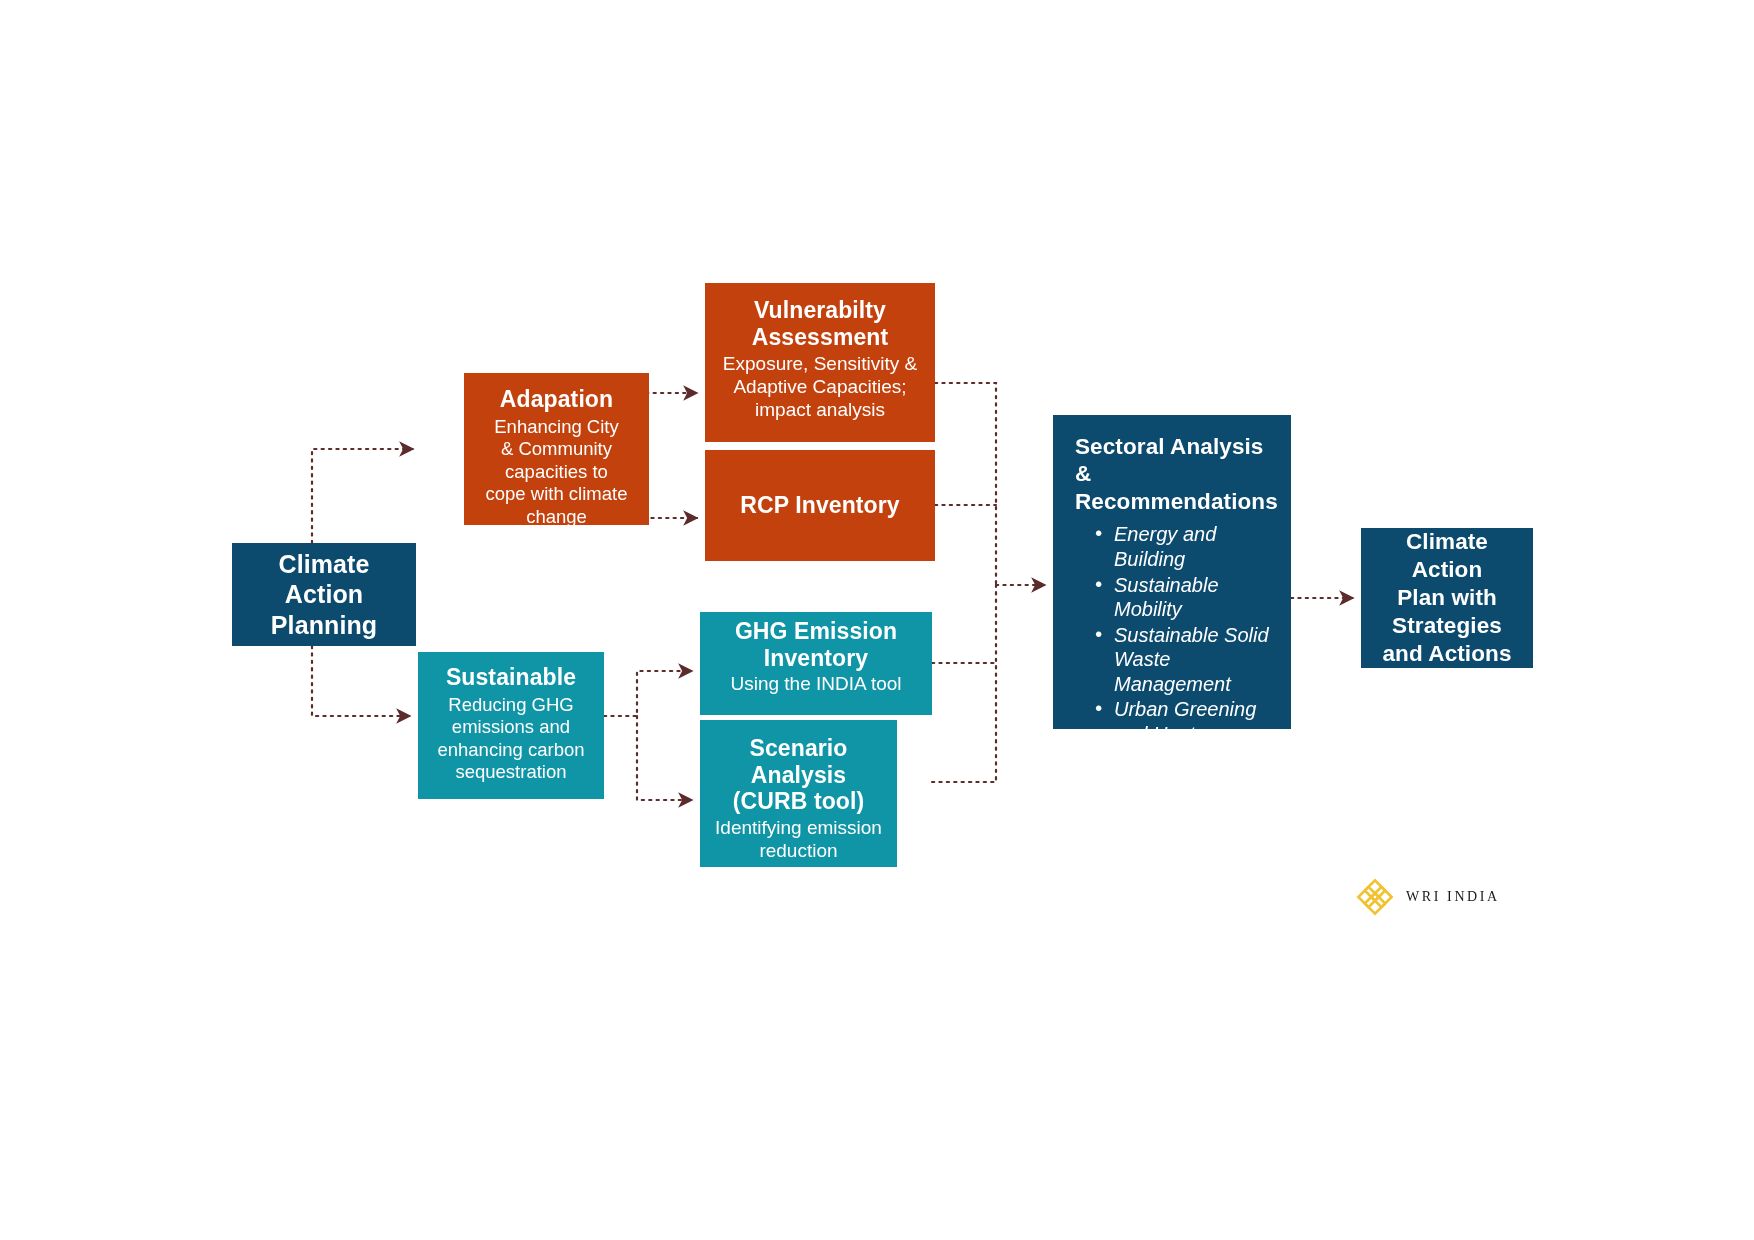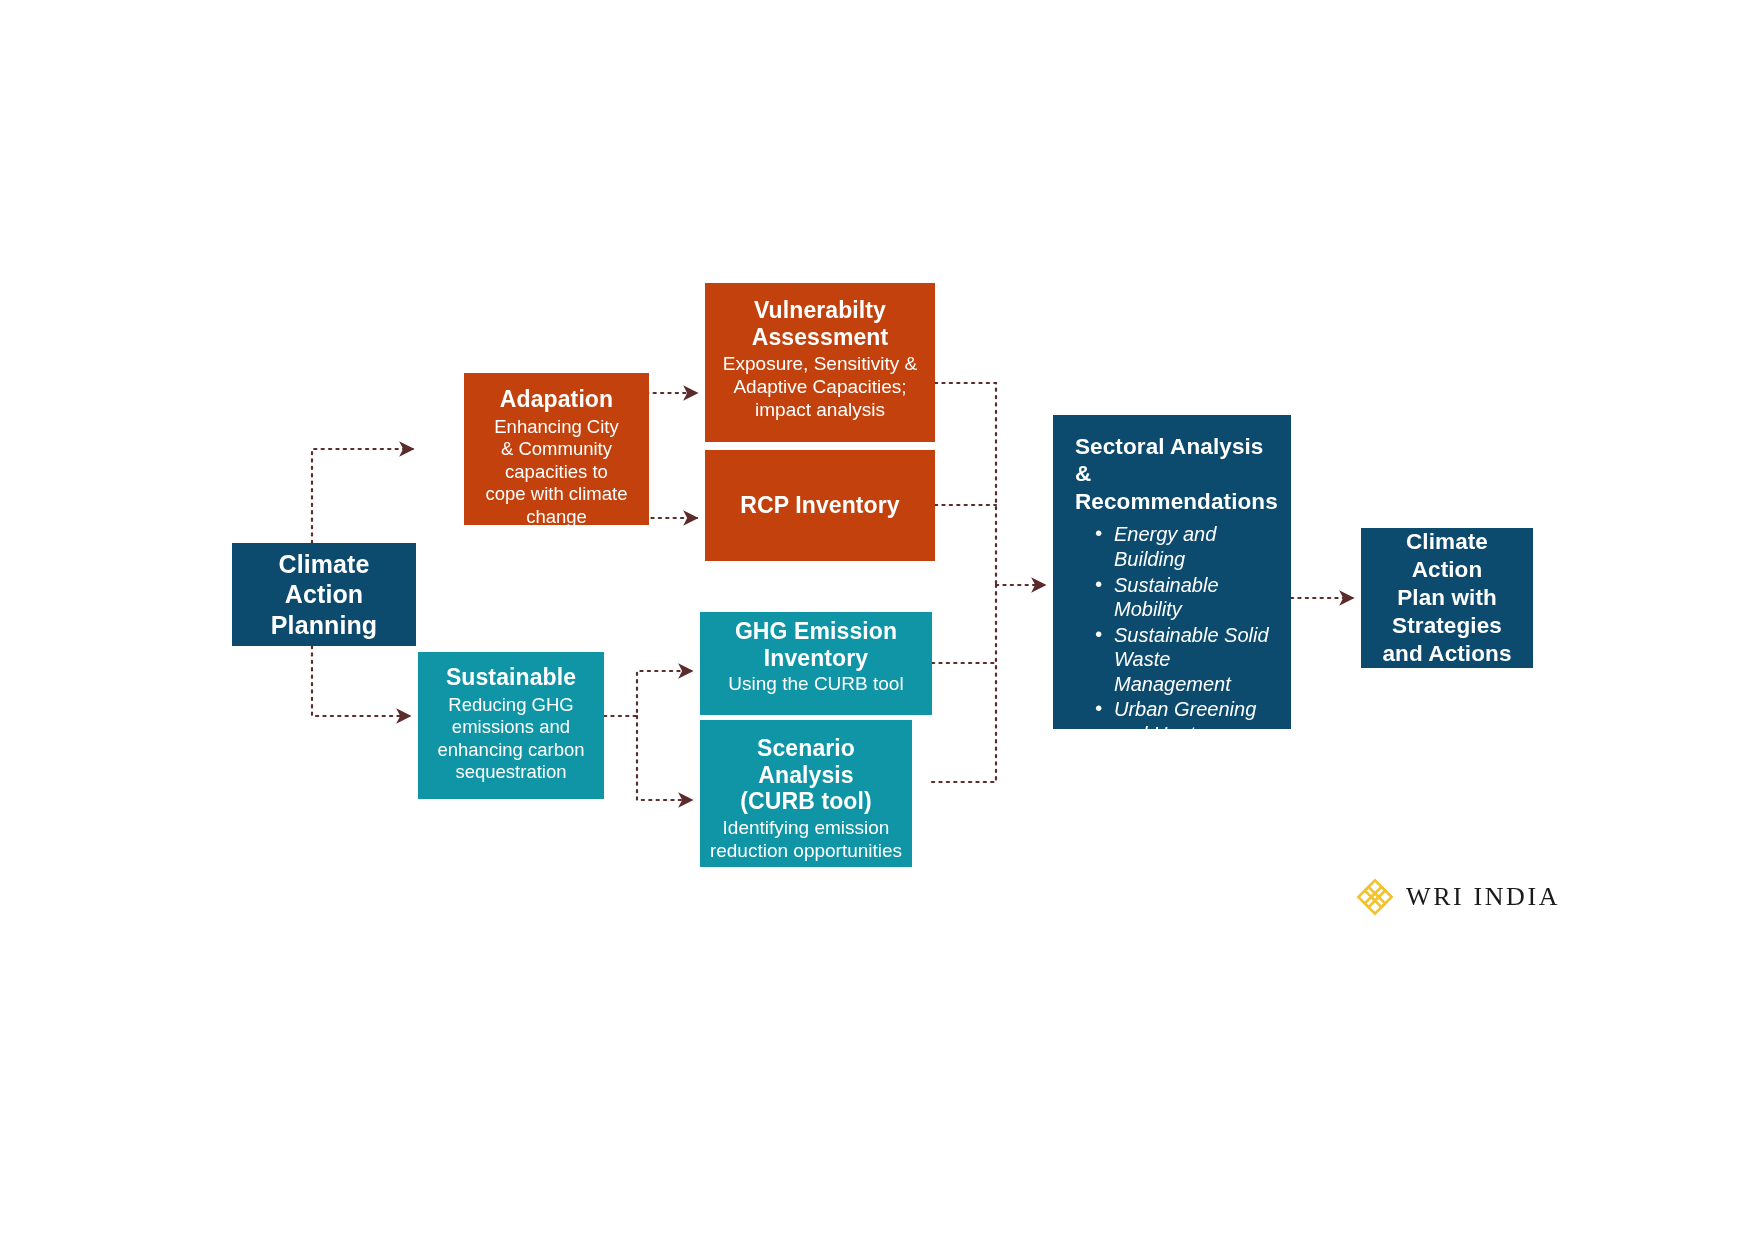--- a/index.html
+++ b/index.html
@@ -83,21 +83,21 @@
   #node-rcp .title { font-size: 23px; }
 
   #node-ghg {
     left: 700px; top: 612px; width: 232px; height: 103px;
     justify-content: flex-start; padding-top: 6px;
   }
   #node-ghg .title { font-size: 23px; line-height: 1.16; margin-bottom: 2px; }
   #node-ghg .sub   { font-size: 19px; }
 
   #node-scenario {
-    left: 700px; top: 720px; width: 212px; height: 147px;
+    left: 700px; top: 720px; width: 197px; height: 147px;
     justify-content: flex-start; padding-top: 15px;
   }
   #node-scenario .title { font-size: 23px; line-height: 1.16; margin-bottom: 2px; }
   #node-scenario .sub   { font-size: 19px; line-height: 1.2; }
 
   #node-sectoral {
     left: 1053px; top: 415px; width: 238px; height: 314px;
     display: block;
     text-align: left;
     padding: 18px 14px 10px 22px;
@@ -132,21 +132,21 @@
   
   #wri-logo {
     position: absolute;
     left: 1356px; top: 878px;
     display: flex;
     align-items: center;
     gap: 12px;
   }
   #wri-logo .wordmark {
     font-family: "Liberation Serif", serif;
-    font-size: 26px;
+    font-size: 14px;
     letter-spacing: 2.6px;
     color: #1a1a1a;
   }
 </style>
 </head>
 <body>
 
 <div id="canvas">
 
   <svg class="connectors" viewBox="0 0 1754 1240" xmlns="http://www.w3.org/2000/svg">
@@ -201,21 +201,21 @@
     <div class="title">Vulnerabilty<br>Assessment</div>
     <div class="sub">Exposure, Sensitivity &amp;<br>Adaptive Capacities;<br>impact analysis</div>
   </div>
 
   <div class="node blue" id="node-rcp">
     <div class="title">RCP Inventory</div>
   </div>
 
   <div class="node teal" id="node-ghg">
     <div class="title">GHG Emission<br>Inventory</div>
-    <div class="sub">Using the CURB tool</div>
+    <div class="sub">Using the INDIA tool</div>
   </div>
 
   <div class="node teal" id="node-scenario">
     <div class="title">Scenario Analysis<br>(CURB tool)</div>
     <div class="sub">Identifying emission<br>reduction opportunities</div>
   </div>
 
   <div class="node green" id="node-sectoral">
     <div class="title">Sectoral Analysis &amp;<br>Recommendations</div>
     <ul>

